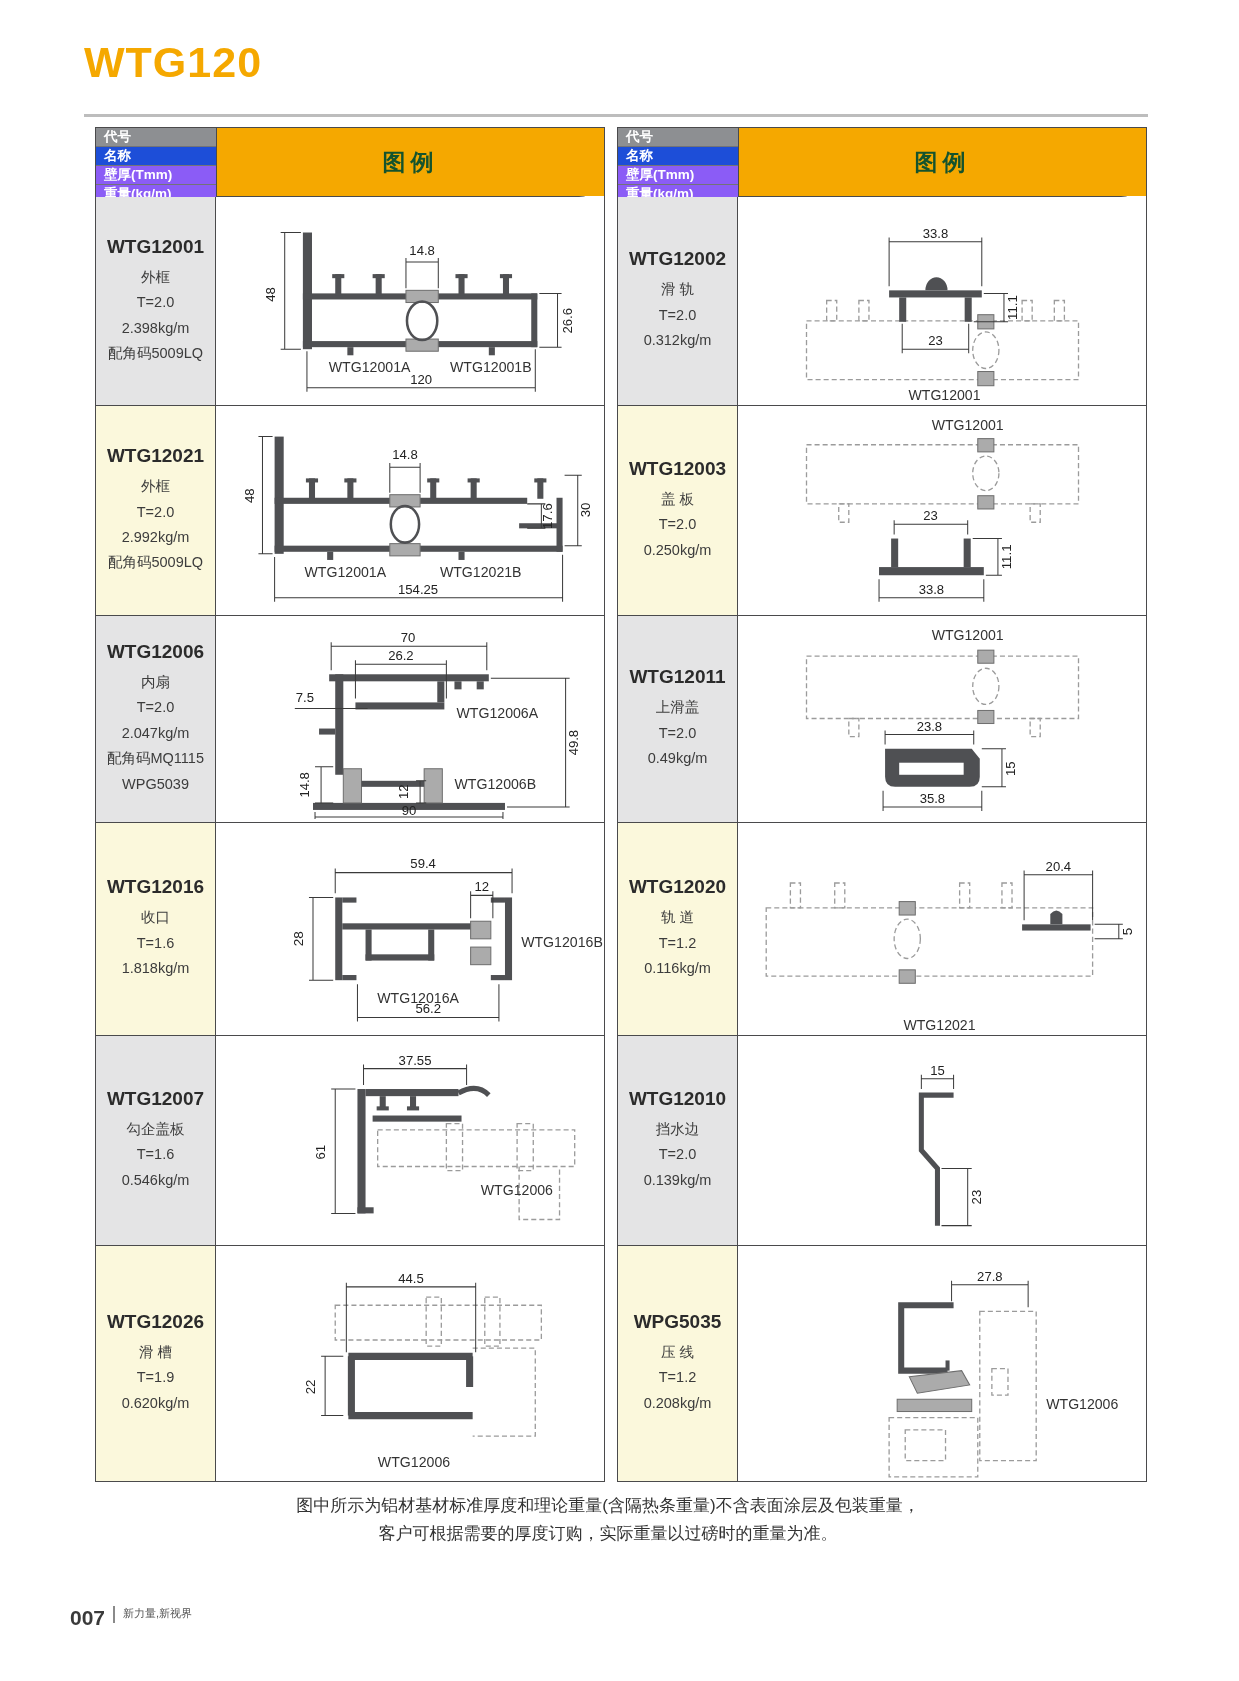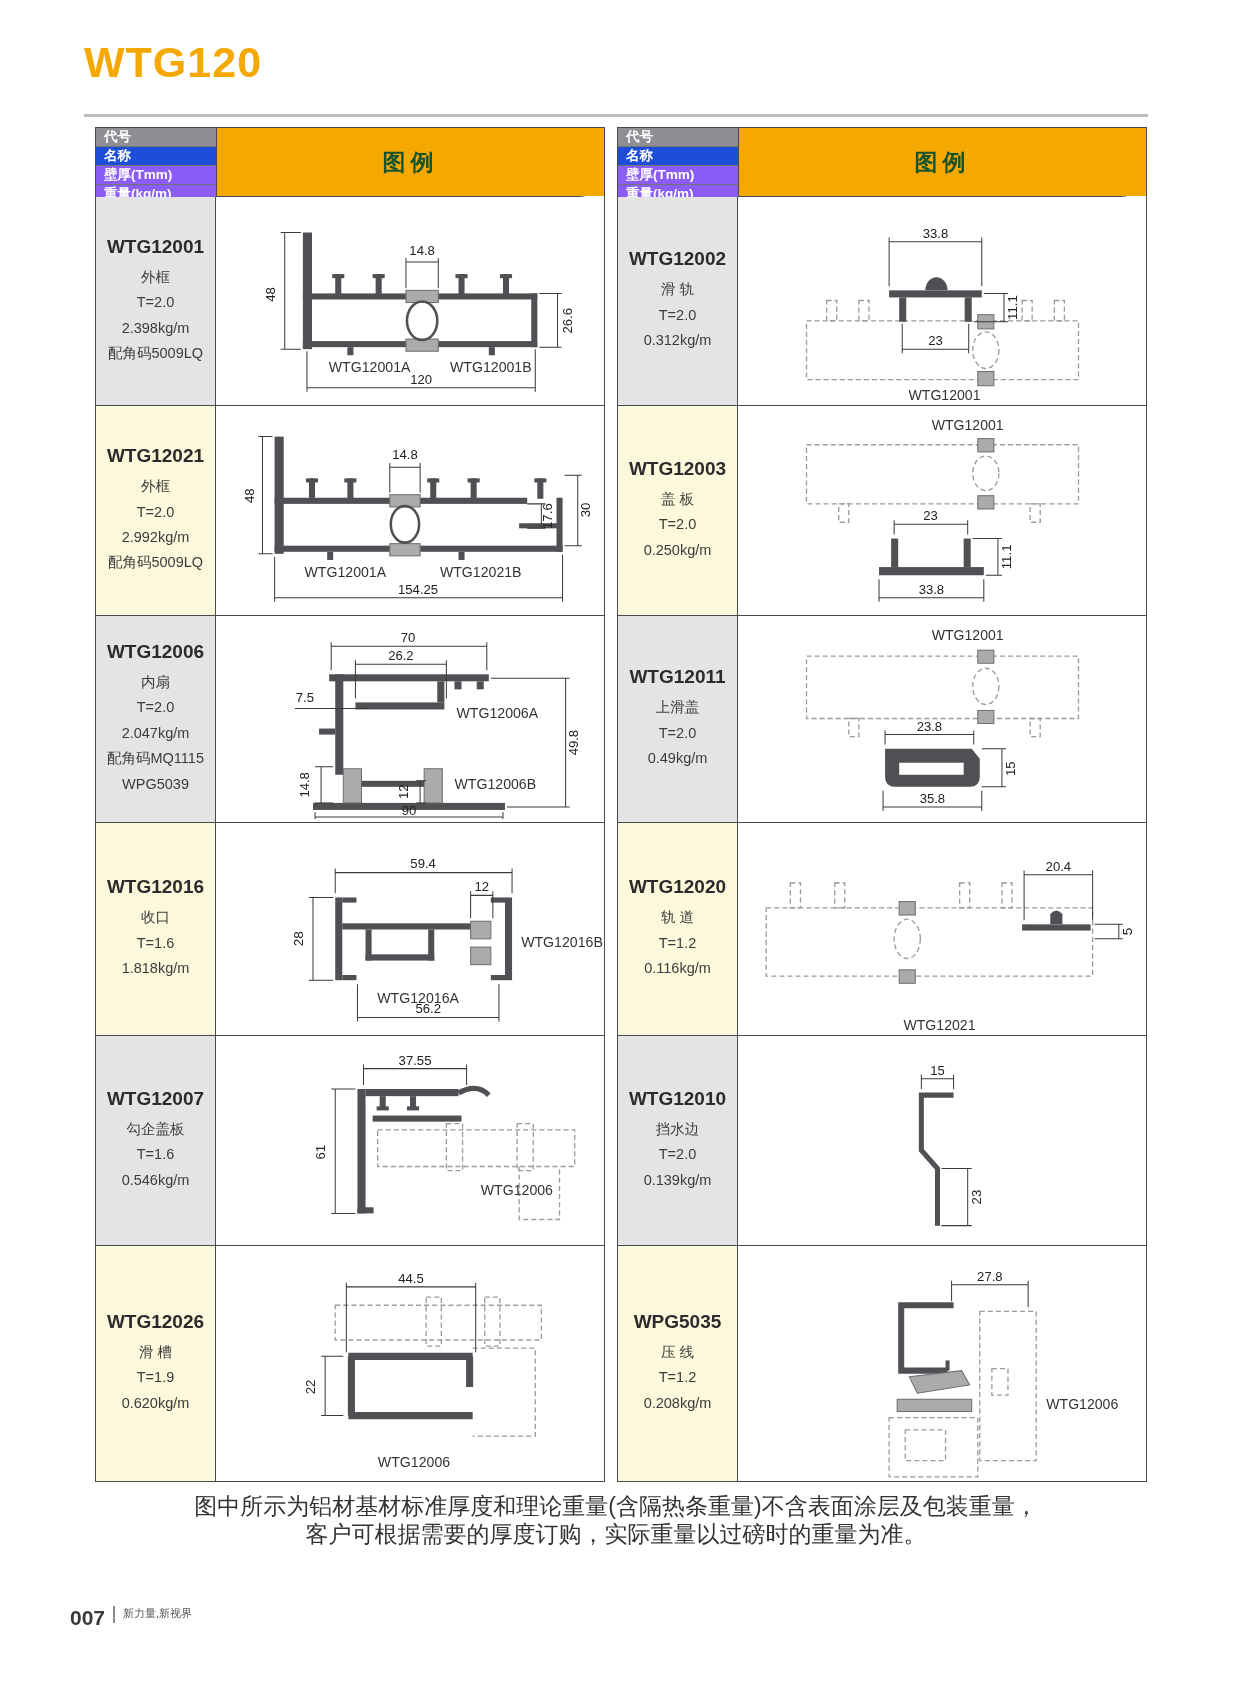--- a/index.html
+++ b/index.html
@@ -38,22 +38,22 @@
   
   .pf{fill:#4f5053;stroke:none;}
   .po{fill:none;stroke:#4f5053;}
   .hx{fill:#ababab;stroke:#6e6e6e;stroke-width:1;}
   .rf{fill:none;stroke:#9b9b9b;stroke-width:1.3;stroke-dasharray:5 3;}
   .d{fill:none;stroke:#3a3a3a;stroke-width:1;}
   .t{font-family:"Liberation Sans","DejaVu Sans",sans-serif;font-size:13px;fill:#222;text-anchor:middle;}
   .lab{font-family:"Liberation Sans","DejaVu Sans",sans-serif;font-size:14px;fill:#333;text-anchor:middle;}
   .labs{font-family:"Liberation Sans","DejaVu Sans",sans-serif;font-size:14px;fill:#333;text-anchor:start;}
   
-  .fnote{position:absolute;left:84px;top:1492px;width:1064px;text-align:center;
-         font-size:23px;color:#333;line-height:28px;}
+  .fnote{position:absolute;left:76px;top:1492px;width:1064px;text-align:center;
+         font-size:17px;color:#333;line-height:28px;}
   .pageno{position:absolute;left:70px;top:1606px;display:flex;align-items:flex-start;gap:8px;}
   .pn{font-size:21px;font-weight:bold;color:#3a3a3a;}
   .pbar{width:2px;height:17px;background:#8a8a8a;}
   .ptag{font-size:11px;color:#555;}
 </style>
 </head>
 <body>
 
 <div class="page">
 

